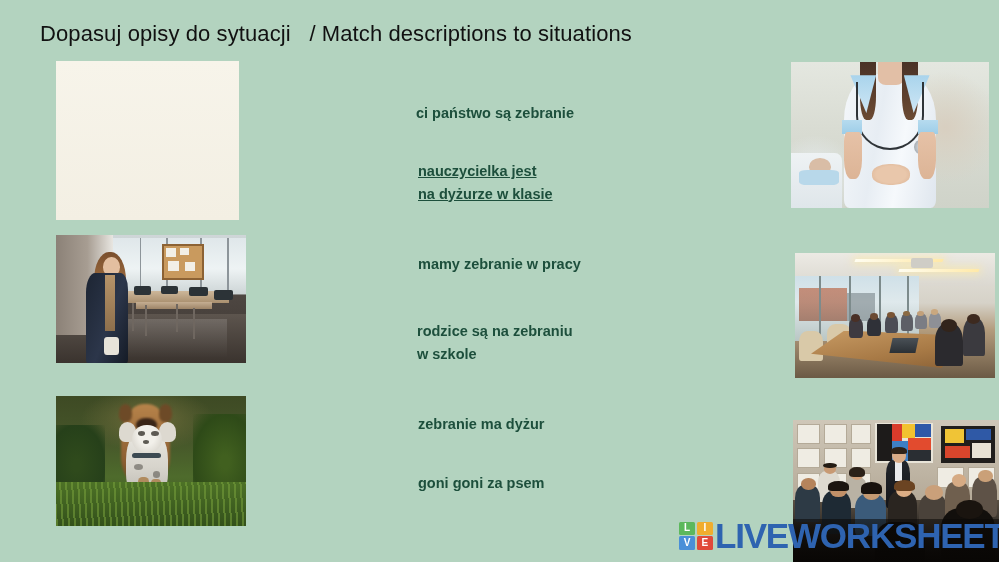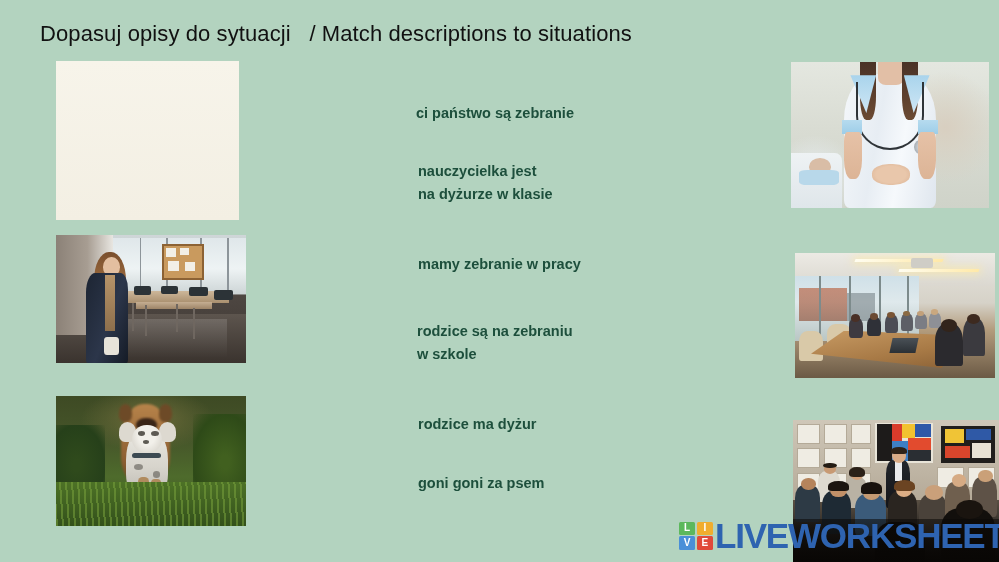--- a/index.html
+++ b/index.html
@@ -621,26 +621,26 @@
       <div class="c-head" style="left:90%;top:35%;width:7%;height:9%;background:#caa078;"></div>
 
       <div class="c-torso" style="left:72%;top:62%;width:26%;height:40%;background:#120f0c;"></div>
       <div class="c-head" style="left:79%;top:56%;width:13%;height:14%;background:#1a140f;"></div>
       <div class="c-torso" style="left:40%;top:72%;width:24%;height:34%;background:#0f0c0a;"></div>
       <div class="c-dark-fg"></div>
     </div>
   </div>
 
   <div class="desc desc-0" style="color: rgb(29, 79, 60);">ci państwo są zebranie</div>
-  <div class="desc desc-1" style="color: rgb(29, 79, 60);">nauczycielka jest
+  <div class="desc desc-1" style="color: rgb(29, 79, 60); text-decoration: underline;">nauczycielka jest
 na dyżurze w klasie</div>
   <div class="desc desc-2" style="color: rgb(29, 79, 60);">mamy zebranie w pracy</div>
   <div class="desc desc-3" style="color: rgb(29, 79, 60);">rodzice są na zebraniu
 w szkole</div>
-  <div class="desc desc-4" style="color: rgb(29, 79, 60);">rodzice ma dyżur</div>
+  <div class="desc desc-4" style="color: rgb(29, 79, 60);">zebranie ma dyżur</div>
   <div class="desc desc-5" style="color: rgb(29, 79, 60);">goni goni za psem</div>
 
   <div class="watermark">
     <div class="wm-logo">
       <div class="wm-cell" style="background: rgb(92, 184, 92);">L</div>
       <div class="wm-cell" style="background: rgb(240, 173, 46);">I</div>
       <div class="wm-cell" style="background: rgb(74, 143, 216);">V</div>
       <div class="wm-cell" style="background: rgb(224, 74, 58);">E</div>
     </div>
     <div class="wm-text" style="color: rgb(46, 99, 176);">LIVEWORKSHEETS</div>

